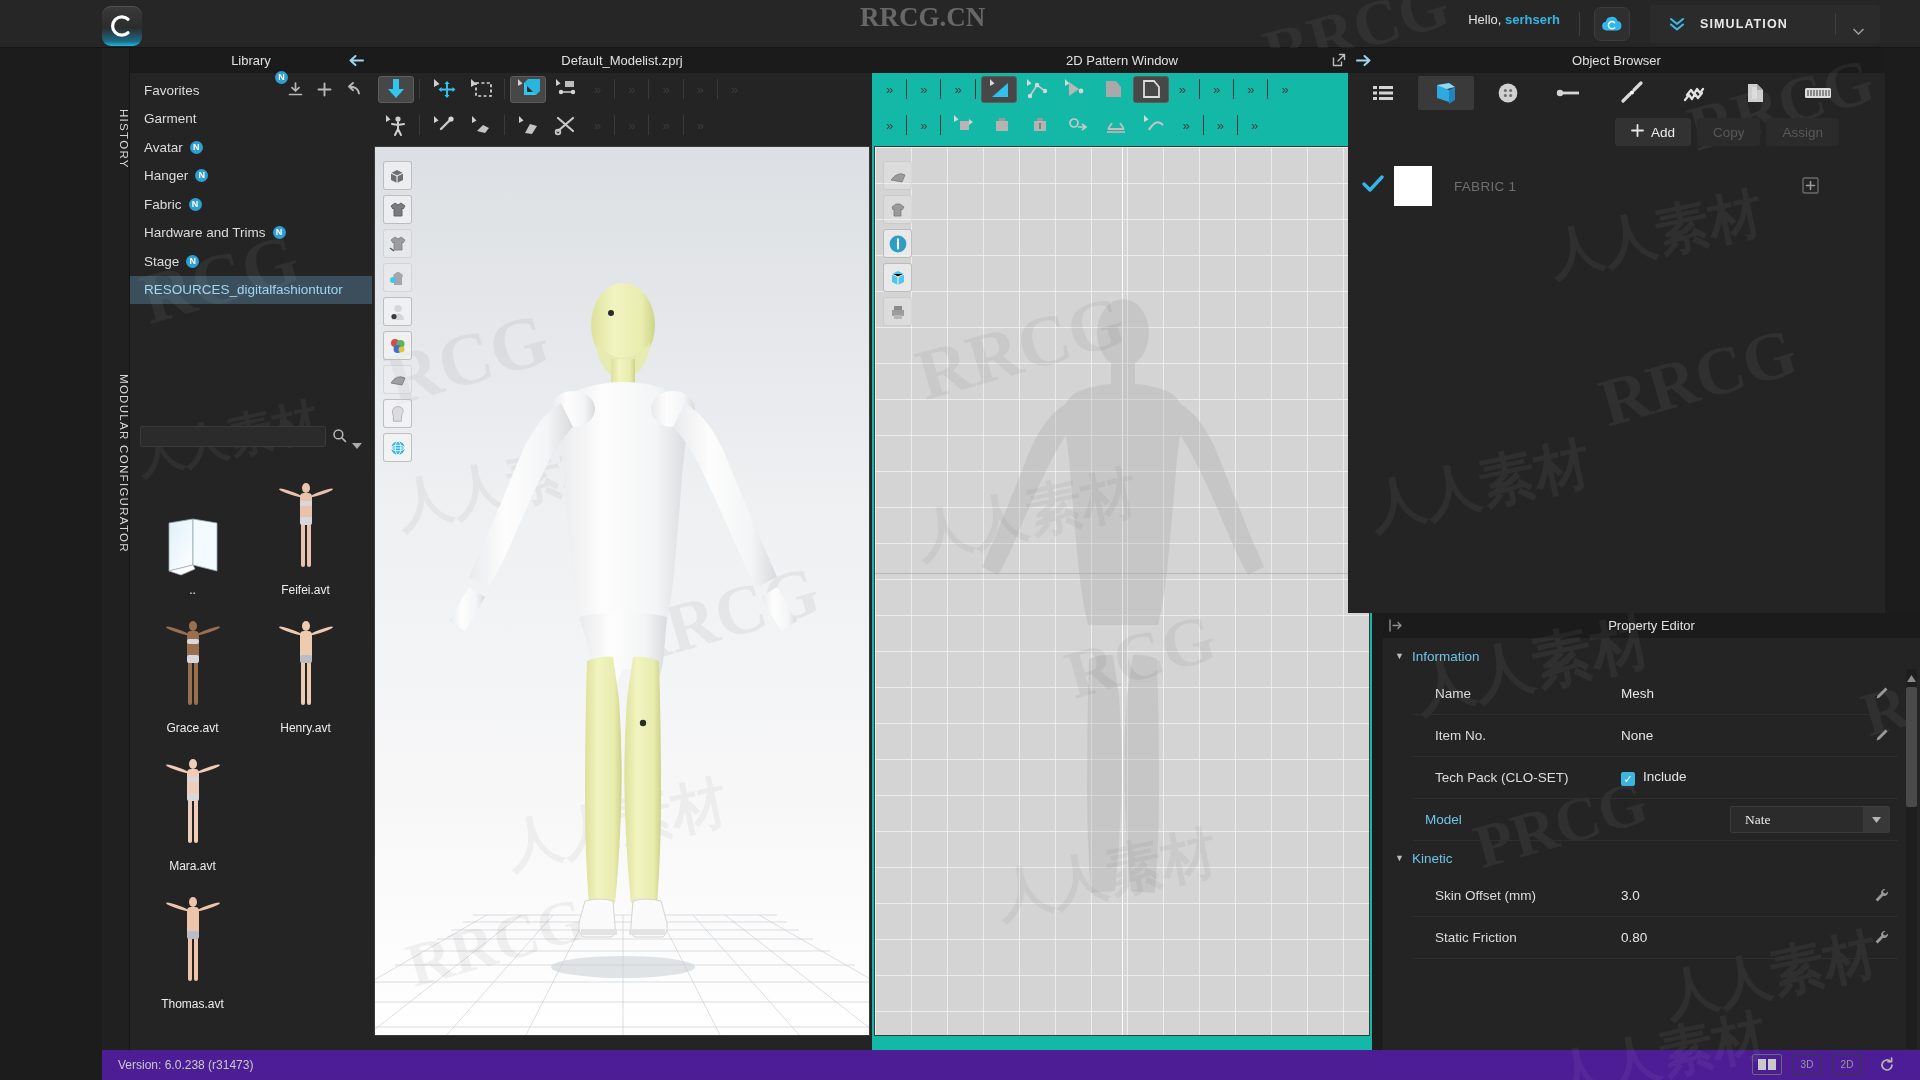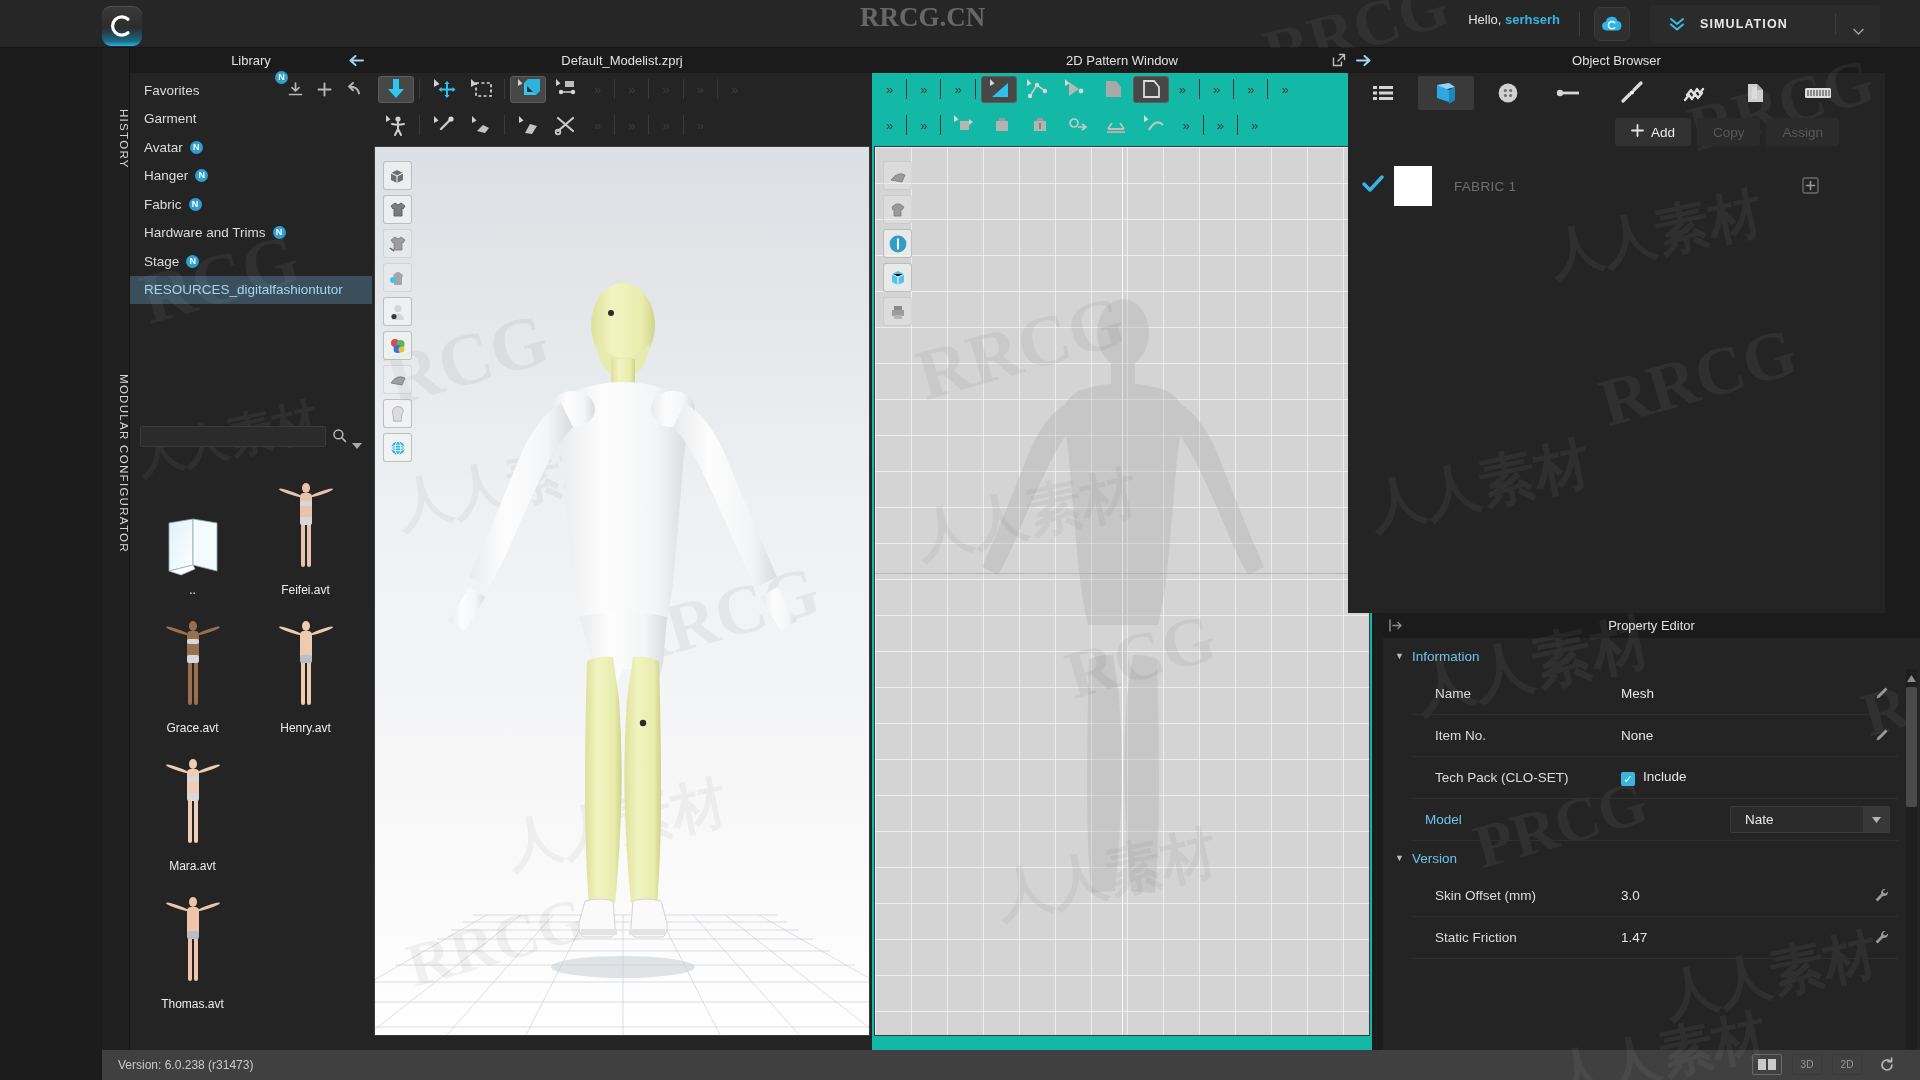--- a/index.html
+++ b/index.html
@@ -259,36 +259,36 @@
   .pe-chk {
     width: 14px; height: 14px; background: #3cb4e0; border-radius: 2px;
     display:inline-flex; align-items:center; justify-content:center;
     color:#fff; font-size: 11px; margin-right: 8px; vertical-align: -2px;
   }
   .pe-select {
     position:absolute; right: 8px; top: 7px;
     width: 160px; height: 27px; background: #2b2b2b;
     border: 1px solid #3b3b3b; border-radius: 2px;
     display:flex; align-items:center; padding-left: 14px;
-    font-size: 13.5px; color: #ececec;
+    font-size: 13.5px; color: #ececec; font-family: Liberation Serif, serif;
   }
   .pe-select .sc {
     position:absolute; right: 0; top: 0; width: 26px; height: 25px;
     background: #383838; display:flex; align-items:center; justify-content:center;
   }
   .pe-scroll {
     position:absolute; right: 3px; top: 30px; width: 11px; height: 380px;
     background: #1e1e1e;
   }
   .pe-thumb { position:absolute; right:3px; top: 48px; width: 11px; height: 120px; background: #4a4a4a; border-radius: 2px;}
 
   
   .status {
     position:absolute; left: 102px; top: 1050px; width: 1818px; height: 30px;
-    background: #404040;
+    background: #4c1d95;
   }
   .ver { position:absolute; left: 16px; top: 8px; font-size: 12px; color: #c9c9c9; }
   .st-right { position:absolute; right: 18px; top: 4px; display:flex; gap: 10px; align-items:center; }
   .st-btn {
     width: 30px; height: 21px; border: 1px solid #3a3a3a; border-radius: 2px;
     display:flex; align-items:center; justify-content:center;
     font-size: 10px; color: #9a9a9a;
   }
   .st-btn.on { border-color:#6a6a6a; }
 
@@ -1130,34 +1130,34 @@
           <span class="sc">
             <svg width="9" height="6" viewBox="0 0 9 6">
                 <path d="M0 0h9L4.5 6z" fill="#b5b5b5"></path>
               </svg>
           </span>
         </span>
       </div>
 
       <div class="pe-section">
         <span class="pe-arrow">▼</span>
-        <span>Version</span>
+        <span>Kinetic</span>
       </div>
       <div class="pe-row">
         <span class="pe-key">Skin Offset (mm)</span>
         <span class="pe-val">3.0</span>
         <span class="pe-ico">
           <svg width="17" height="17" viewBox="0 0 17 17">
               <path d="M12.6 2.2a3.6 3.6 0 0 0-4.4 4.6L2.6 12.4l2 2 5.6-5.6a3.6 3.6 0 0 0 4.6-4.4l-2.2 2.2-2-0.6-0.6-2z" fill="#9a9a9a"></path>
             </svg>
         </span>
       </div>
       <div class="pe-row">
         <span class="pe-key">Static Friction</span>
-        <span class="pe-val">1.47</span>
+        <span class="pe-val">0.80</span>
         <span class="pe-ico">
           <svg width="17" height="17" viewBox="0 0 17 17">
               <path d="M12.6 2.2a3.6 3.6 0 0 0-4.4 4.6L2.6 12.4l2 2 5.6-5.6a3.6 3.6 0 0 0 4.6-4.4l-2.2 2.2-2-0.6-0.6-2z" fill="#9a9a9a"></path>
             </svg>
         </span>
       </div>
 
       <div class="pe-scroll"></div>
       <div class="pe-thumb"></div>
       <span style="position:absolute; right:3px; top:30px;">

